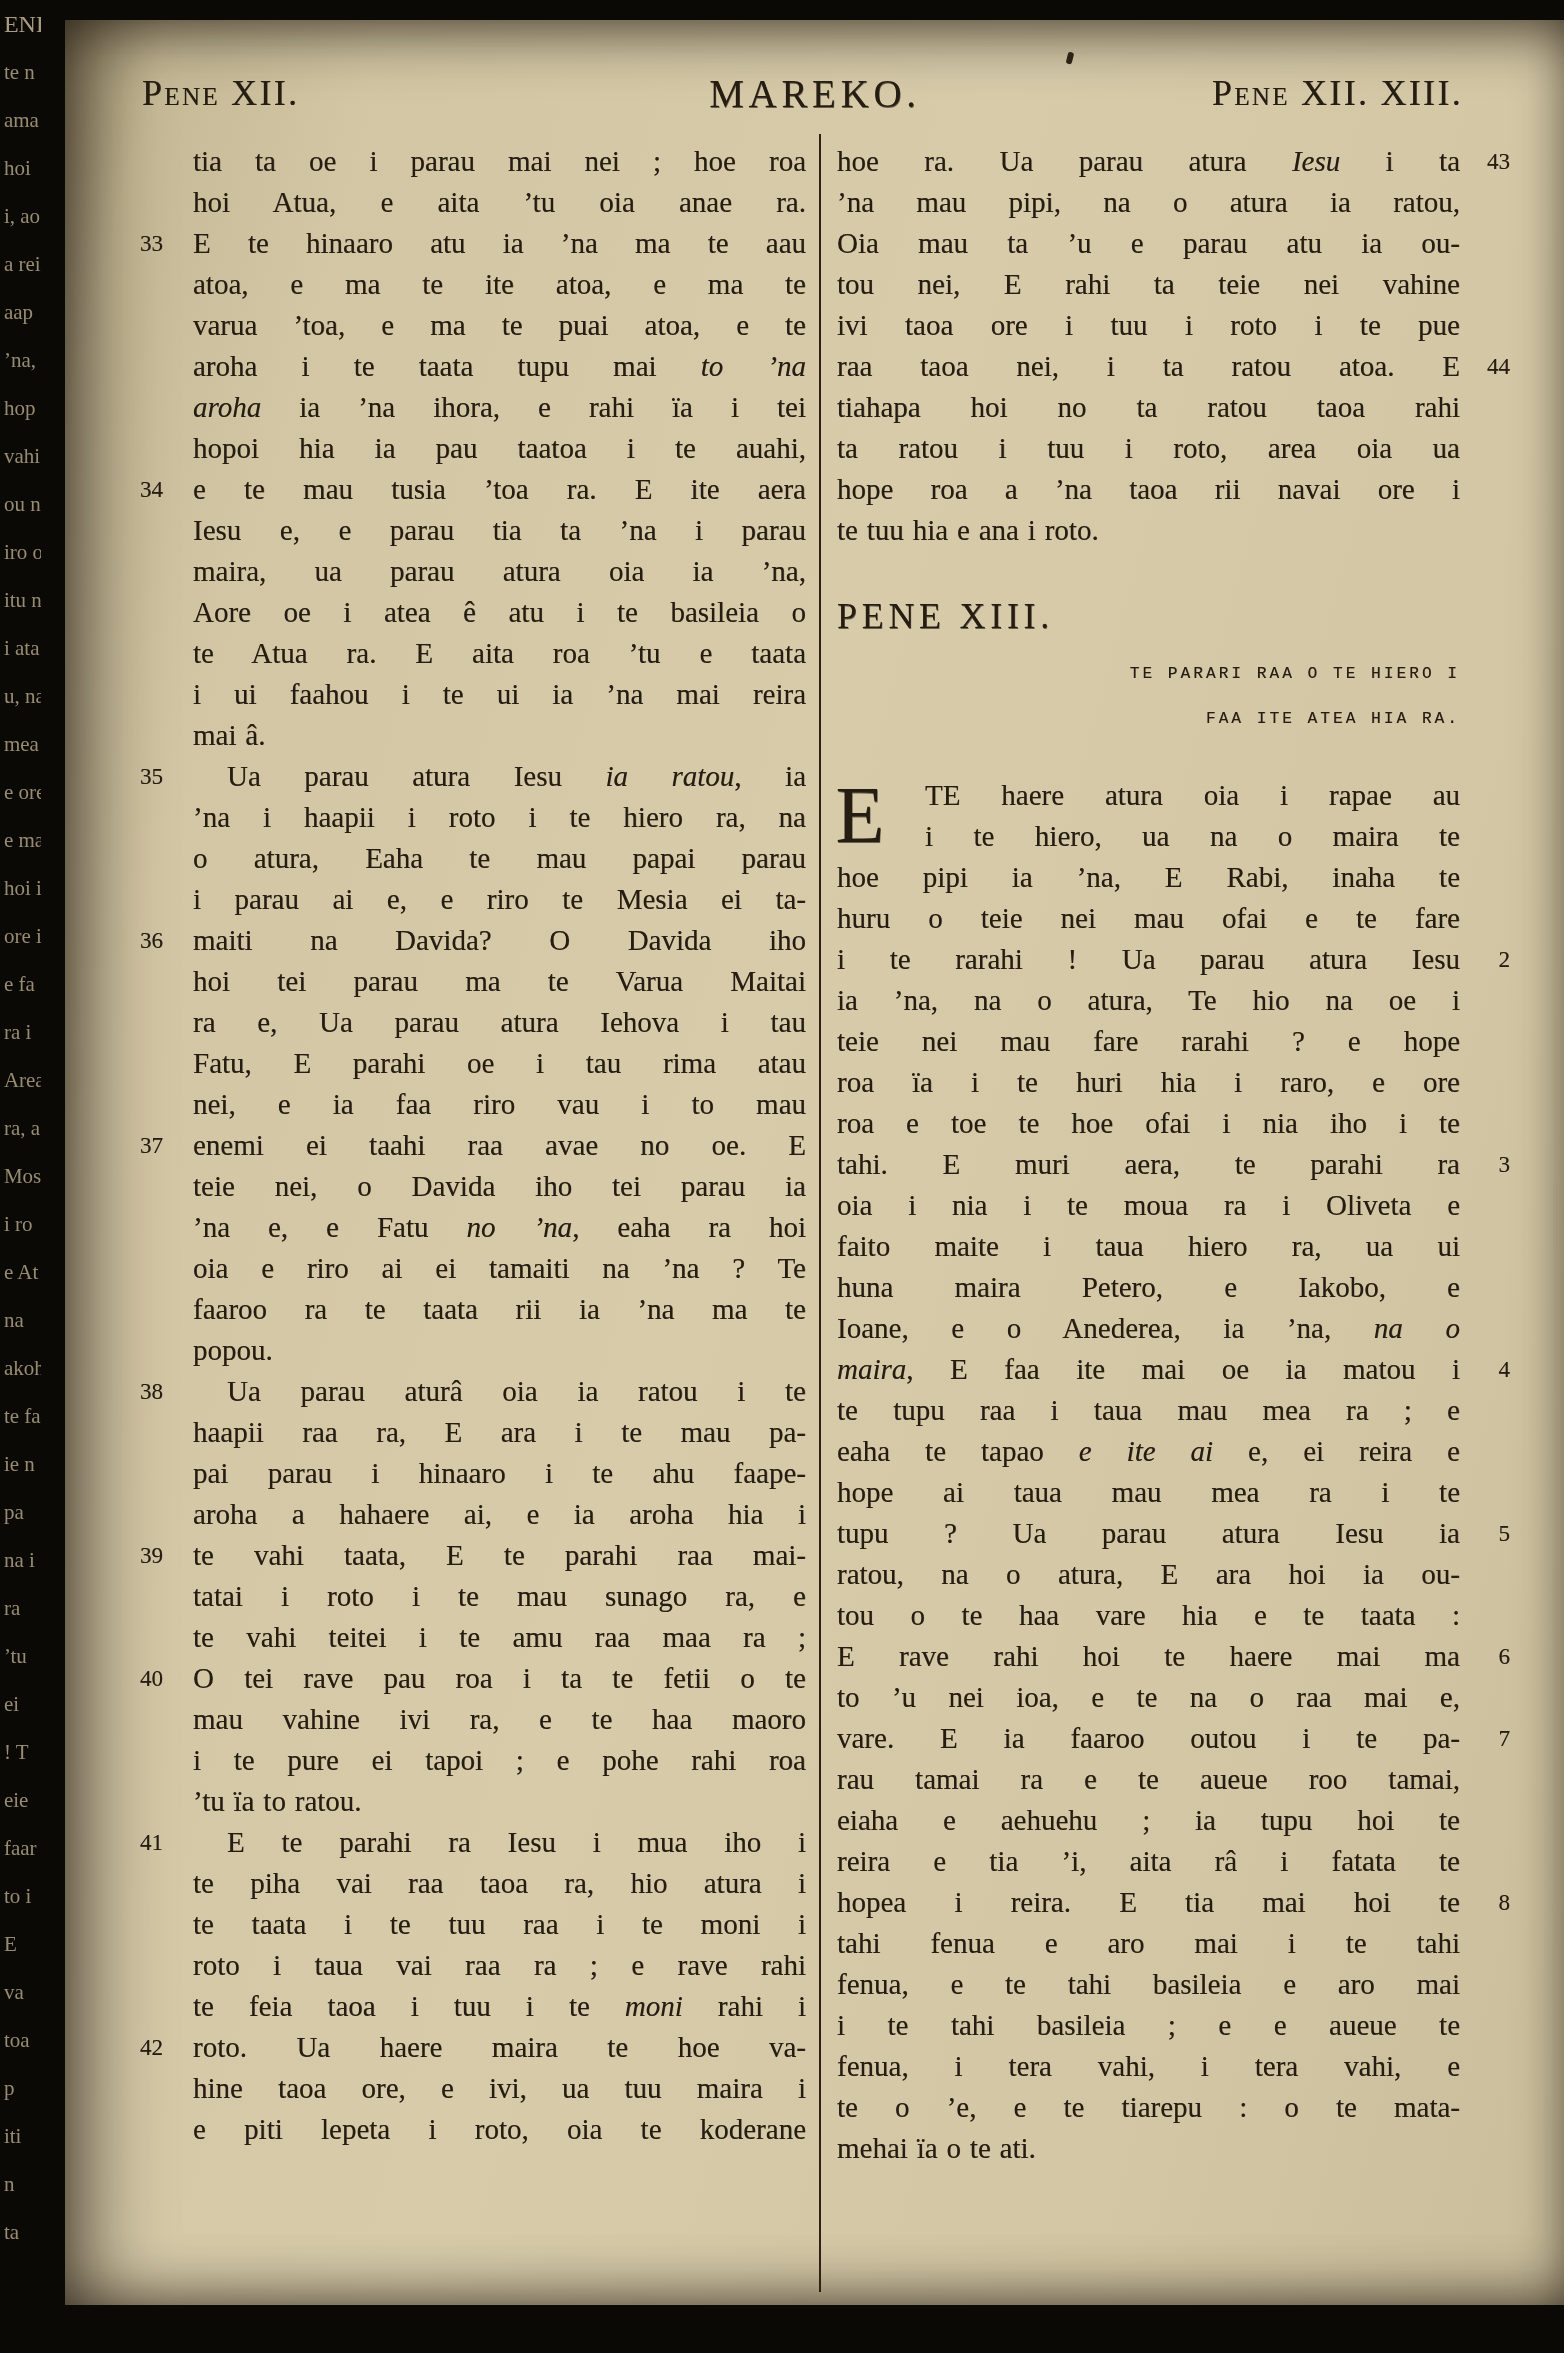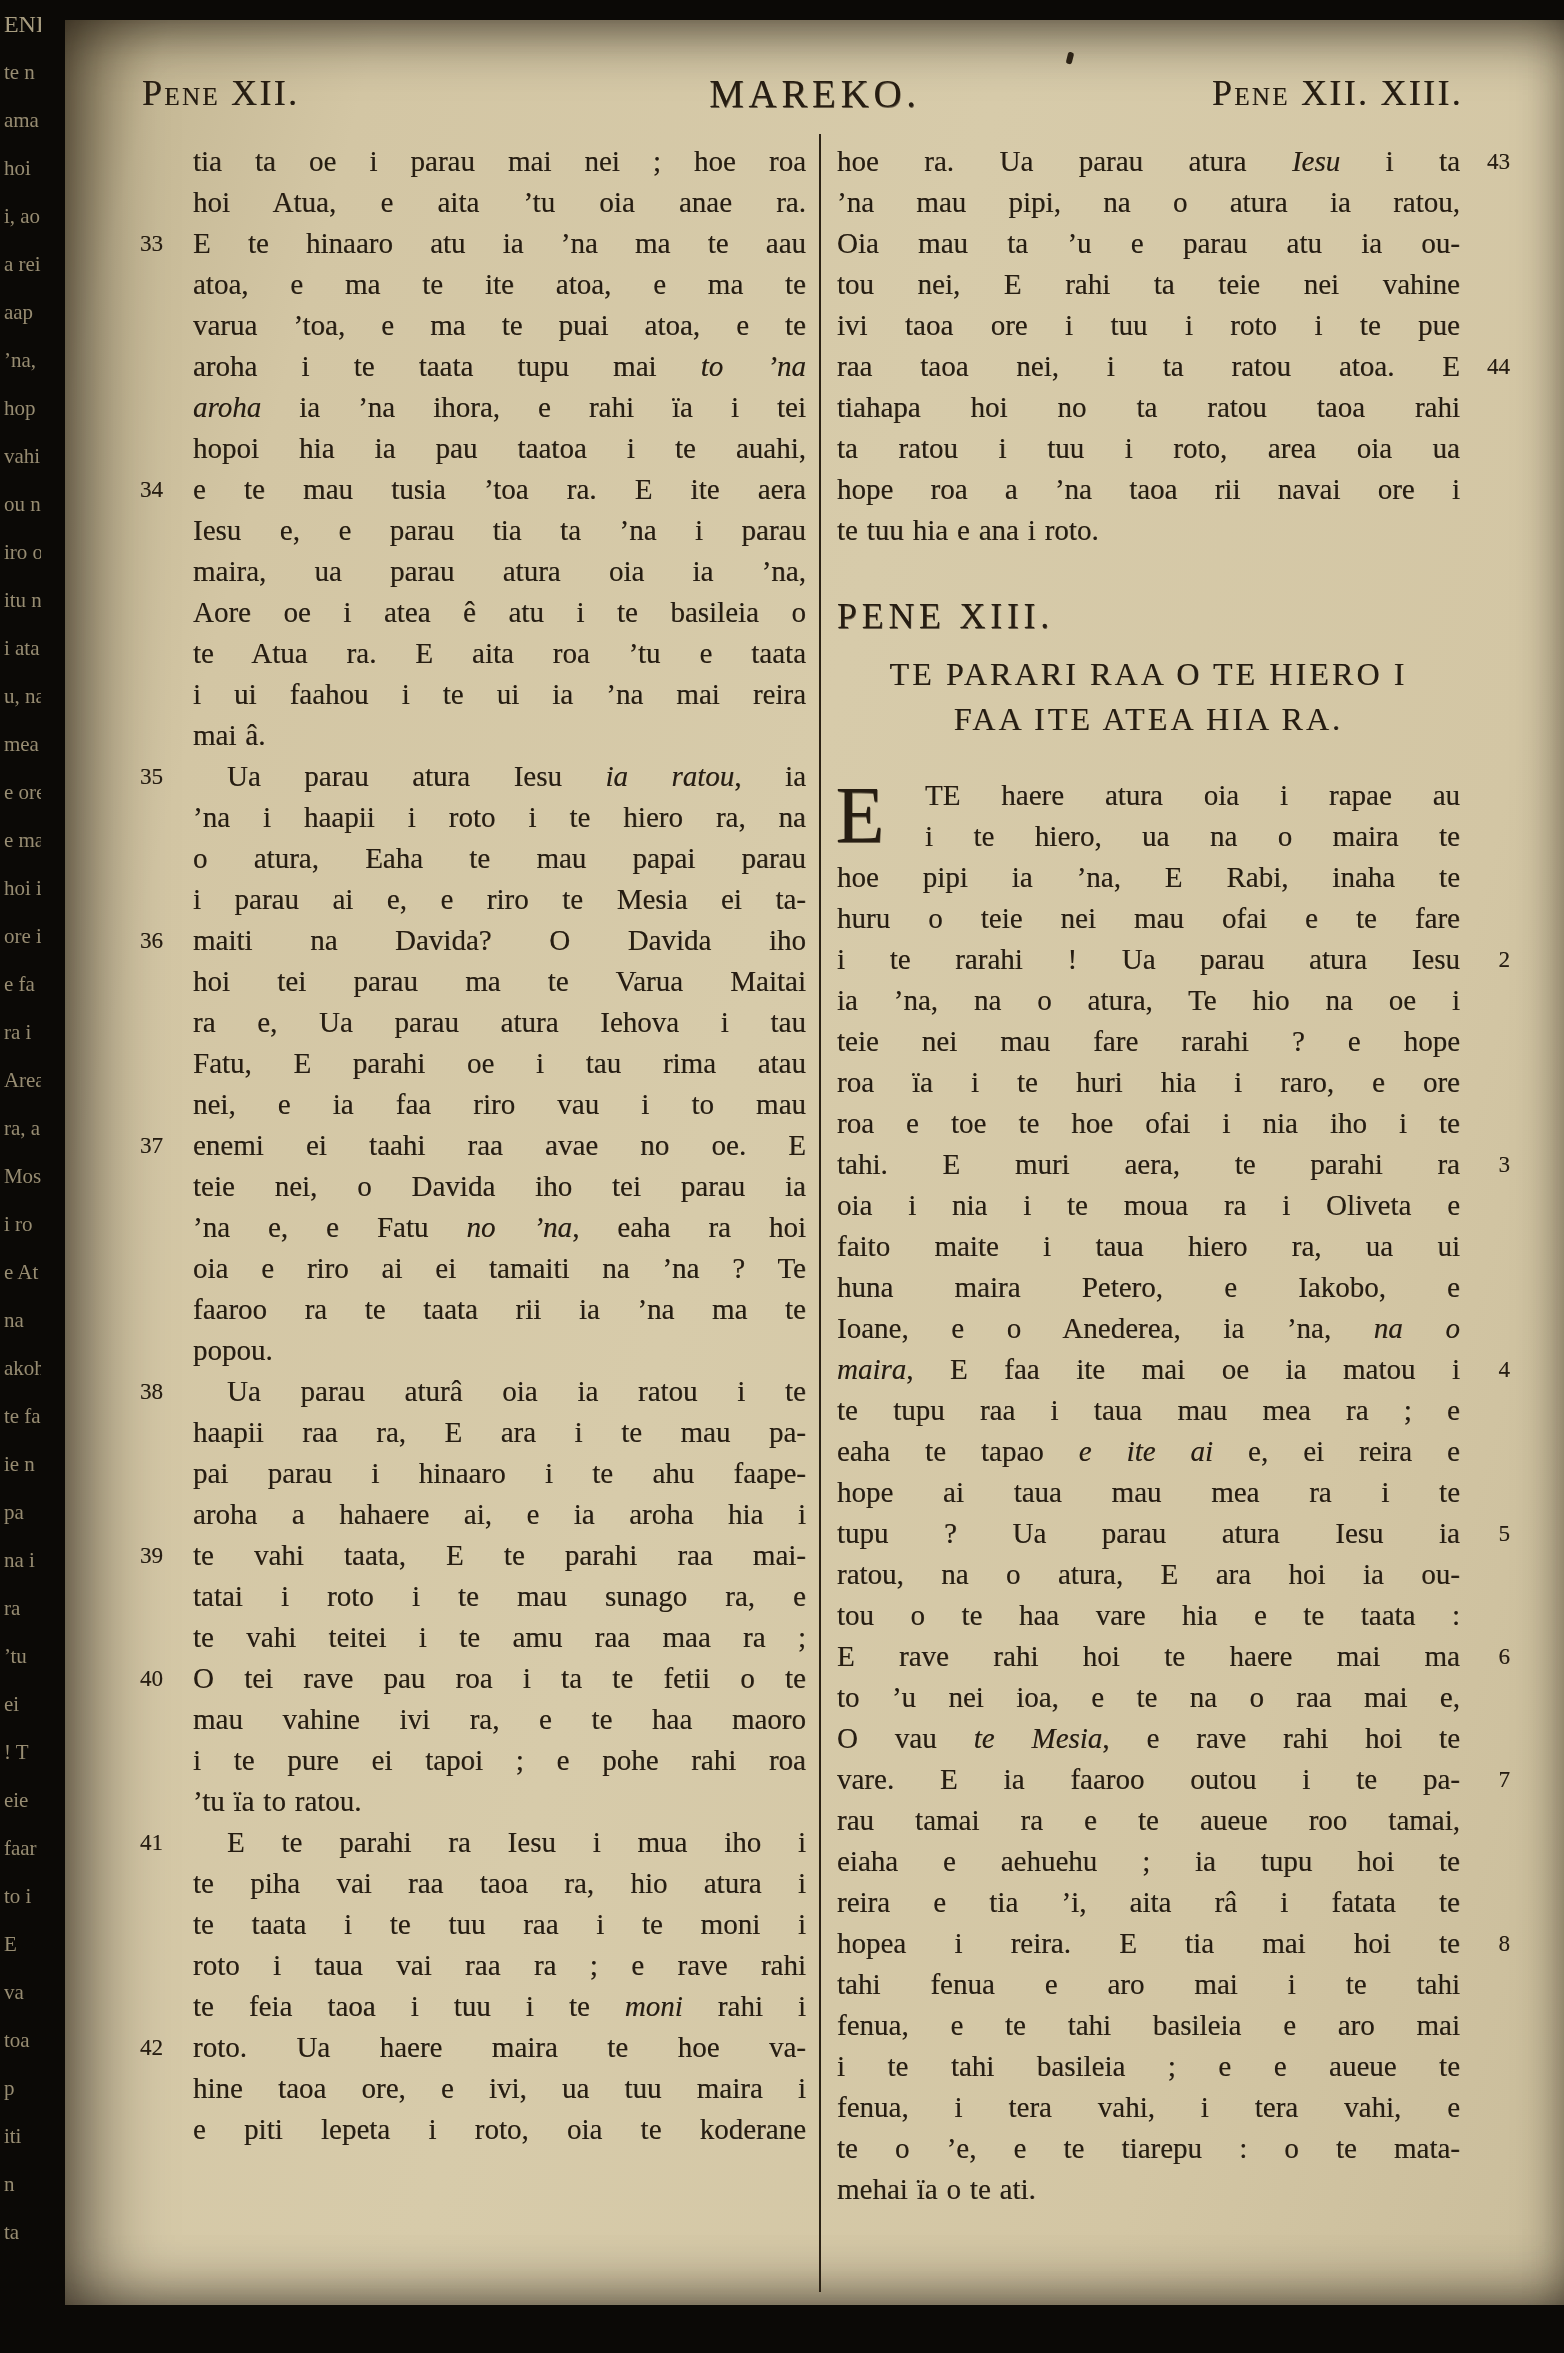--- a/index.html
+++ b/index.html
@@ -62,23 +62,24 @@
   .vnum{position:absolute;top:0;line-height:41px;font-size:23px;}
   .vnum.vl{left:-53px;}
   .vnum.vr{right:-50px;}
   
   .chapter-title{
     text-align:left;font-size:36px;letter-spacing:4.7px;
     margin-top:39px;height:52px;line-height:52px;
     text-shadow:0.5px 0.5px 0 rgba(35,25,15,.6);
   }
   .chapter-subtitle{
-    text-align:center;font-size:32px;letter-spacing:3.1px;line-height:45px;
+    text-align:right;font-size:16px;letter-spacing:3.1px;line-height:45px;
     margin-top:9.4px;margin-bottom:33px;
     text-shadow:0.4px 0.4px 0 rgba(35,25,15,.55);
+    font-family:Liberation Mono, monospace;
   }
   .body-block{position:relative;}
   .dropcap{
     position:absolute;left:-1.6px;top:0;font-size:80px;line-height:81px;
     text-shadow:0.6px 0.6px 0 rgba(35,25,15,.6);
   }
   .ink-speck{
     position:absolute;left:1067px;top:52px;width:5.5px;height:11.7px;
     background:#2c2316;border-radius:2.3px;transform:rotate(14deg);z-index:4;
   }
@@ -236,21 +237,20 @@
         <div class="line">Ioane, e o Anederea, ia ’na, <i>na o</i></div>
         <div class="line"><i>maira</i>, E faa ite mai oe ia matou i<span class="vnum vr">4</span></div>
         <div class="line">te tupu raa i taua mau mea ra ;  e</div>
         <div class="line">eaha te tapao <i>e ite ai</i> e, ei reira e</div>
         <div class="line">hope ai taua mau mea ra i te</div>
         <div class="line">tupu ?   Ua parau atura Iesu ia<span class="vnum vr">5</span></div>
         <div class="line">ratou, na o atura, E ara hoi ia ou-</div>
         <div class="line">tou o te haa vare hia e te taata :</div>
         <div class="line">E rave rahi hoi te haere mai ma<span class="vnum vr">6</span></div>
         <div class="line">to ’u nei ioa, e te na o raa mai e,</div>
-        <div class="line">O vau <i>te Mesia</i>, e rave rahi hoi te</div>
         <div class="line">vare.   E ia faaroo outou i te pa-<span class="vnum vr">7</span></div>
         <div class="line">rau tamai ra e te aueue roo tamai,</div>
         <div class="line">eiaha e aehuehu ;  ia tupu hoi te</div>
         <div class="line">reira e tia ’i, aita râ i fatata te</div>
         <div class="line">hopea i reira.   E tia mai hoi te<span class="vnum vr">8</span></div>
         <div class="line">tahi fenua e aro mai i te tahi</div>
         <div class="line">fenua, e te tahi basileia e aro mai</div>
         <div class="line">i te tahi basileia ;  e  e aueue te</div>
         <div class="line">fenua, i tera vahi,  i tera vahi, e</div>
         <div class="line">te o ’e, e te tiarepu :  o te mata-</div>

